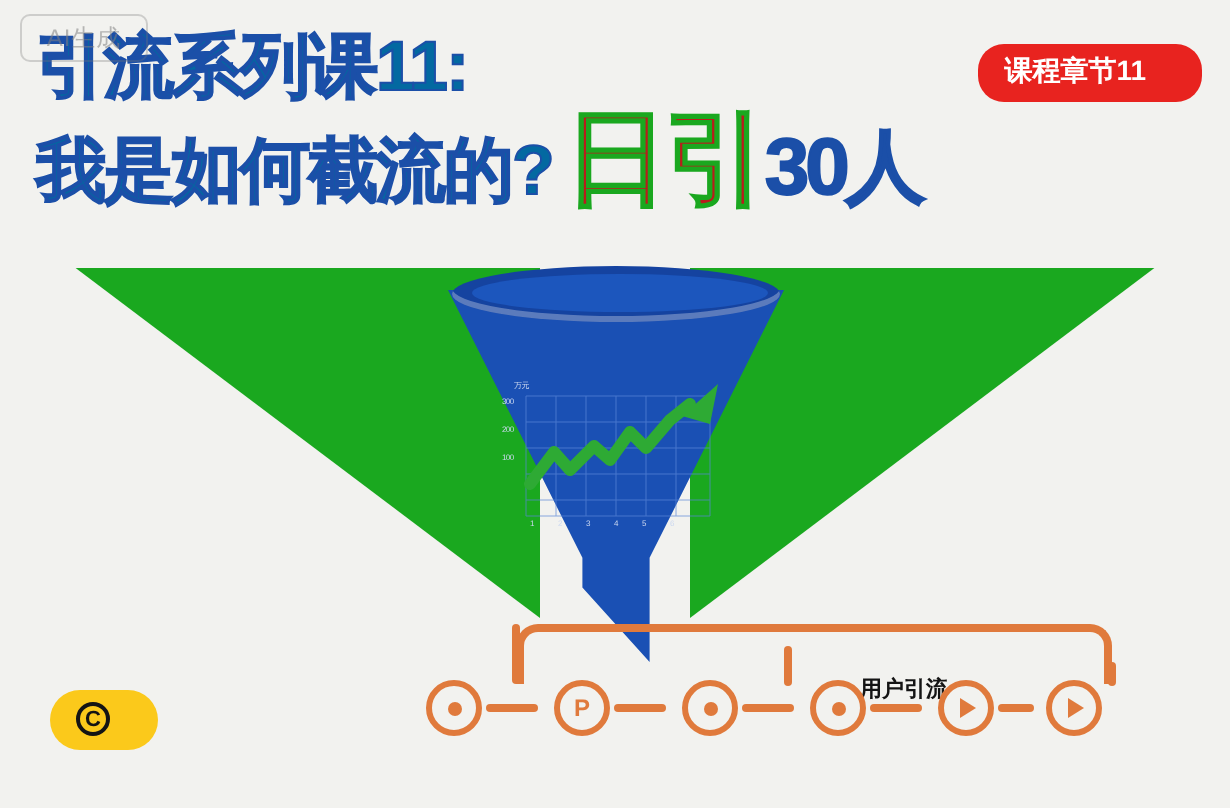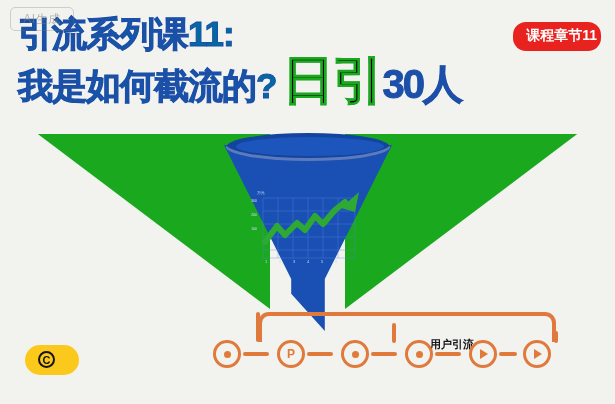--- a/index.html
+++ b/index.html
@@ -63,21 +63,21 @@
     -webkit-text-stroke: 1px #1b4fa8;
   }
   #h-line2-wrap {
     display: flex;
     align-items: baseline;
     white-space: nowrap;
   }
   #big-green {
     font-size: 52px;
     font-weight: bold;
-    color: #000000;
+    color: #b91c1c;
     letter-spacing: -2px;
     margin-left: 6px;
     -webkit-text-stroke: 1px #1aa81f;
     line-height: 52px;
   }
   #big-blue {
     font-size: 40px;
     font-weight: bold;
     color: #1b4fa8;
     letter-spacing: -2px;
@@ -87,21 +87,21 @@
 
   
   #chapter-badge {
     position: absolute;
     right: 14px;
     top: 22px;
     background: #e8231f;
     color: #ffffff;
     font-size: 14px;
     font-weight: bold;
-    padding: 5px 4px 6px 13px;
+    padding: 5px 28px 6px 13px;
     border-radius: 13px;
     letter-spacing: 0px;
     z-index: 30;
     white-space: nowrap;
   }
 
   
   .wedge {
     position: absolute;
     z-index: 5;

